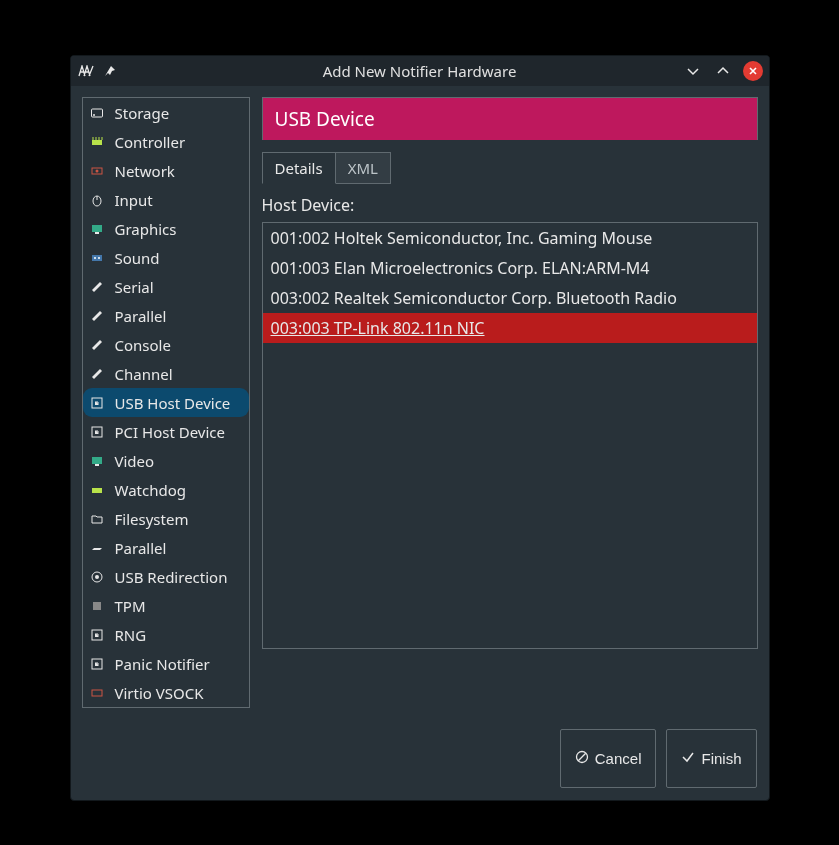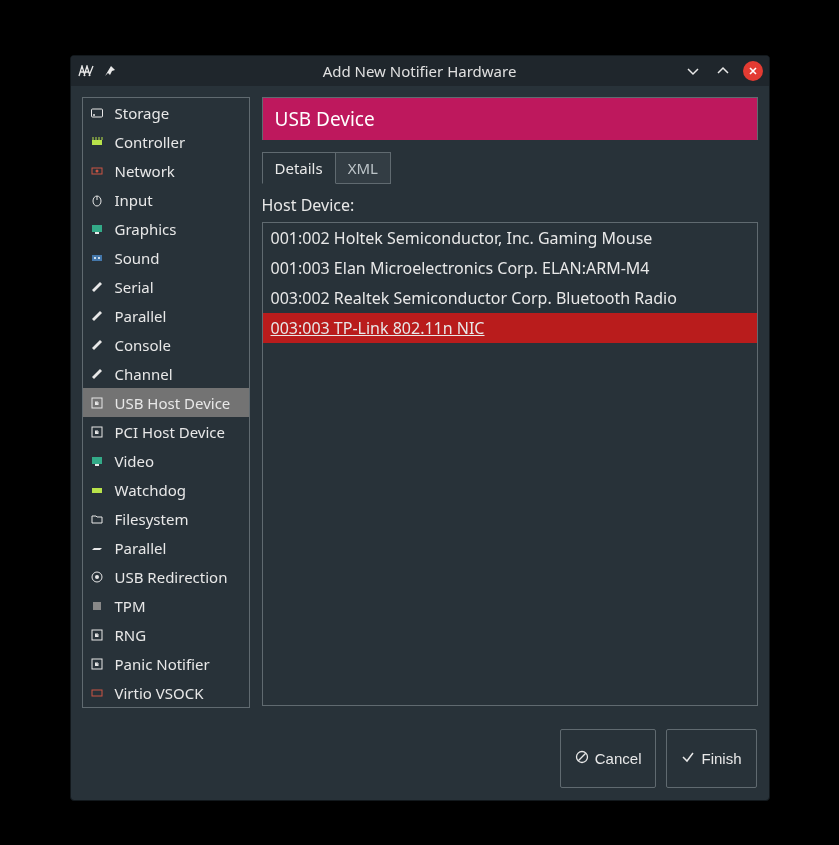--- a/index.html
+++ b/index.html
@@ -76,21 +76,21 @@
       font-size:15px;
     }
     .sidebar-item.selected {
       background:#3a7ca5;
       background: #34638a;
       background: #3a7196;
       background: #3673a0;
       background: #3a7ba7;
       background: #34658f;
     }
-    .sidebar-item.selected { background:#737373; }
+    .sidebar-item.selected { background:#0c4a6e;border-radius:9px; }
     .sidebar-item .icon {
       width:16px;height:16px;display:flex;align-items:center;justify-content:center;
       flex-shrink:0;
     }
     .main {
       flex:1;
       display:flex;
       flex-direction:column;
       min-width:0;
     }
@@ -122,21 +122,21 @@
     }
     .tab + .tab { margin-left:-1px; }
     .host-label {
       margin-top:10px;
       font-size:16px;
     }
     .device-list {
       margin-top:6px;
       border:1px solid #606a70;
       background:#283239;
-      height:484px;
+      height:427px;
       overflow:auto;
     }
     .device-row {
       padding: 4px 8px;
       font-size:16px;
       cursor:pointer;
       white-space:nowrap;
     }
     .device-row.selected {
       background:#b91c1c;

